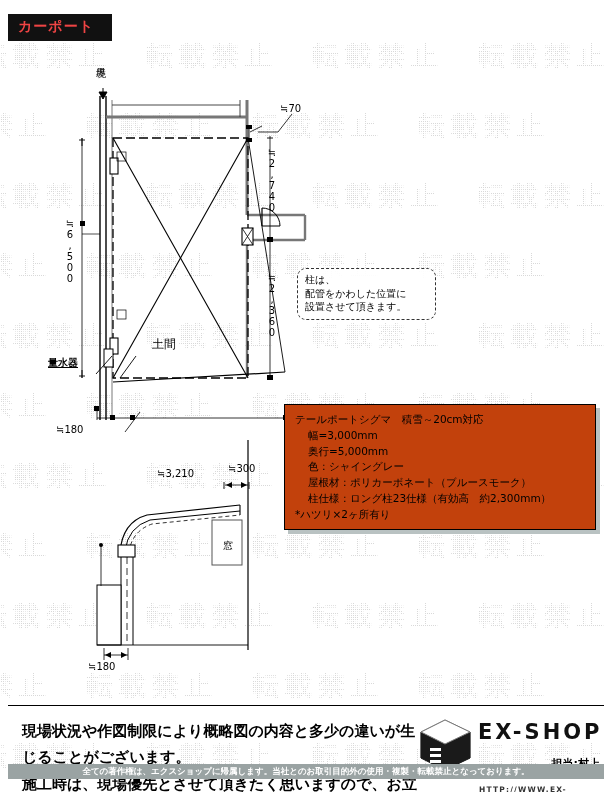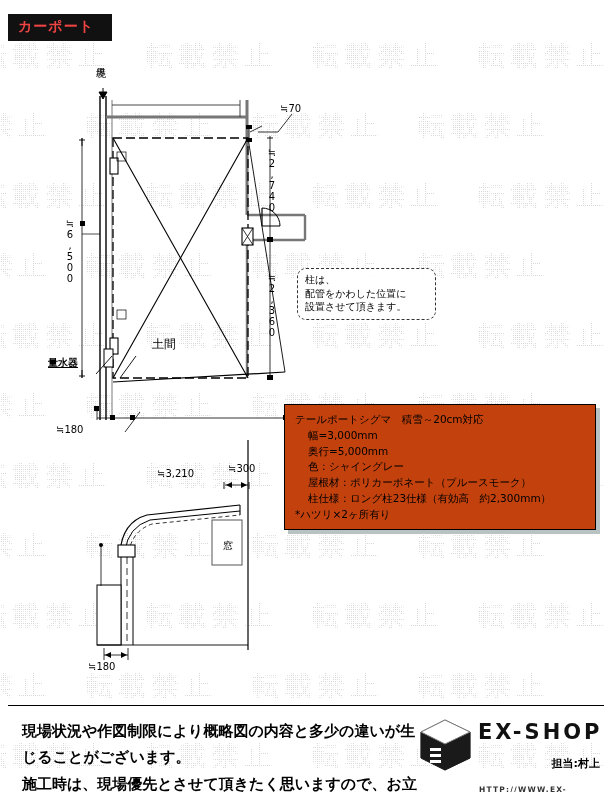--- a/index.html
+++ b/index.html
@@ -360,14 +360,17 @@
         <rect x="12" y="30" width="11" height="3" fill="#ffffff"></rect>
         <rect x="12" y="36" width="11" height="3" fill="#ffffff"></rect>
         <rect x="12" y="42" width="11" height="3" fill="#ffffff"></rect>
       </svg>
       <div id="logo-text">EX-SHOP</div>
       <div id="logo-url">HTTP://WWW.EX-SHOP.NET</div>
       <div id="logo-person">担当:村上</div>
     </div>
   </div>
 
+  <div id="copyright-bar">
+    <div class="txt">全ての著作権は、エクスショップに帰属します。当社とのお取引目的外の使用・複製・転載禁止となっております。</div>
+  </div>
 
 </div>
 
 </body></html>

